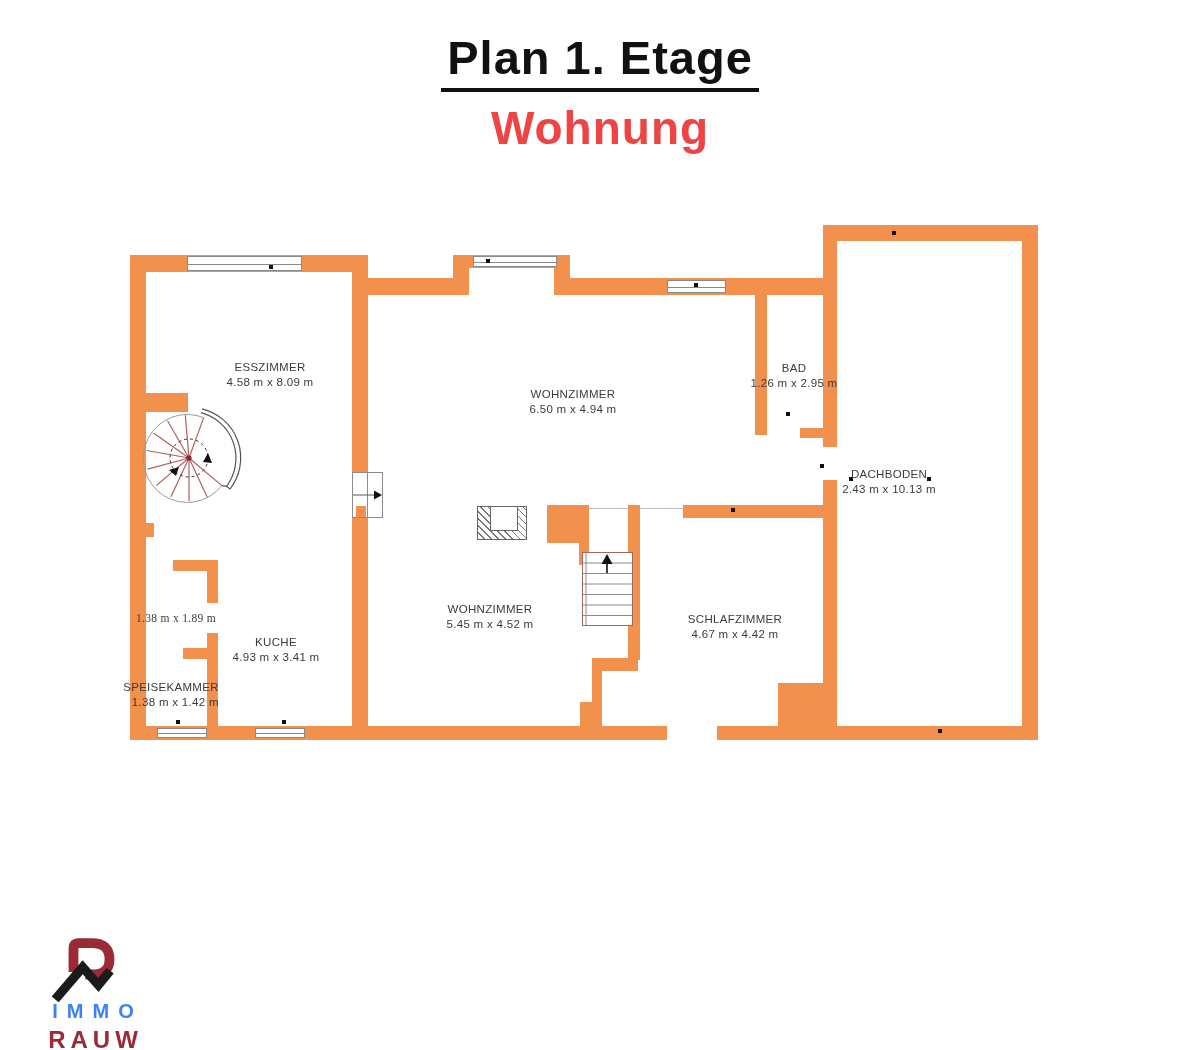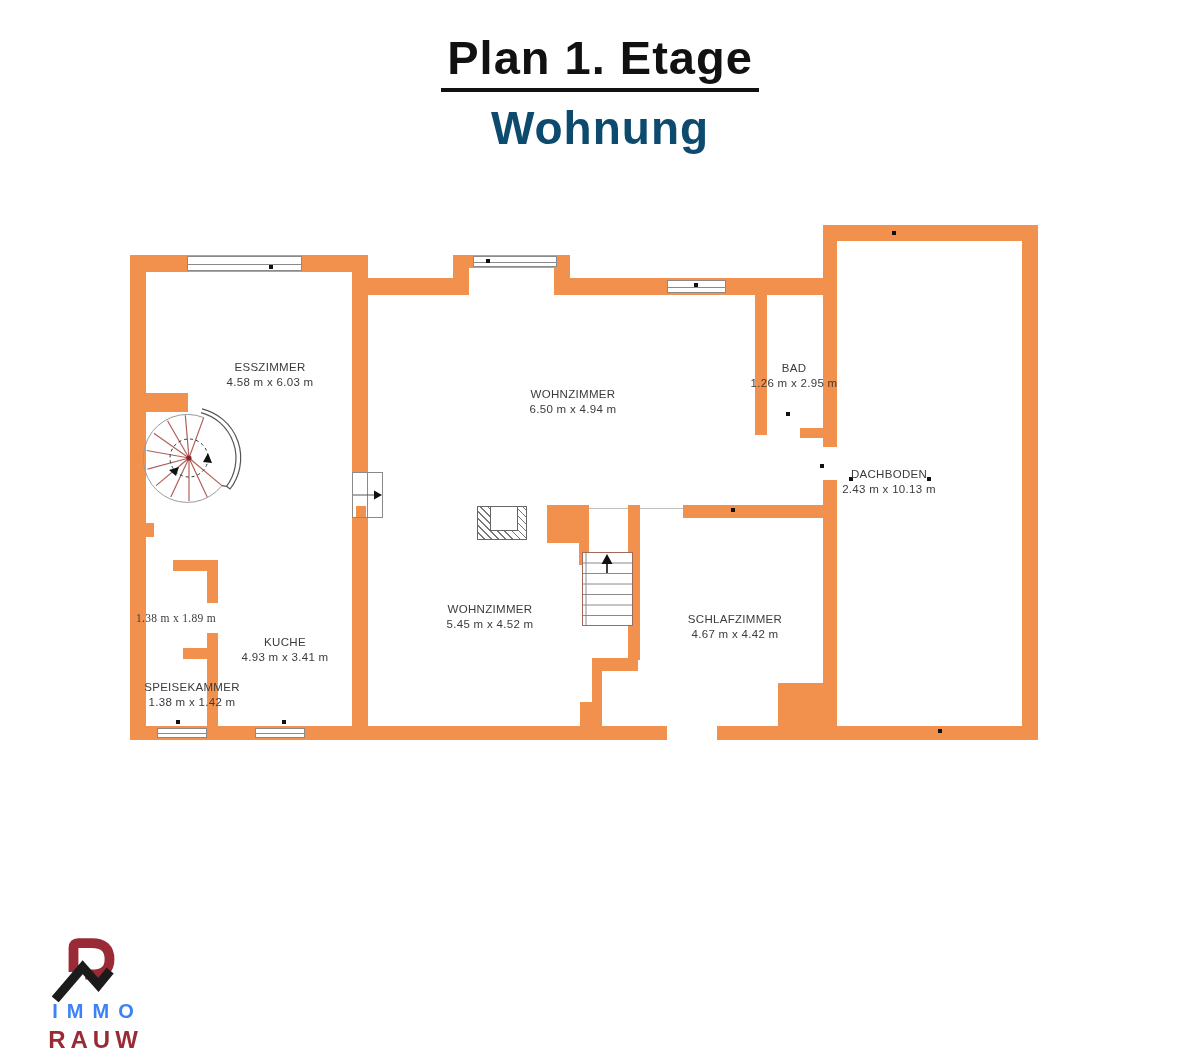--- a/index.html
+++ b/index.html
@@ -8,21 +8,21 @@
     --frame:#8a8a8a;
   }
   html,body{margin:0;padding:0;background:#fff;}
   #stage{
     position:relative;width:1200px;height:1050px;background:#fff;overflow:hidden;
     font-family:"Liberation Sans", sans-serif;
   }
   .title-wrap{position:absolute;left:0;top:30px;width:1200px;text-align:center;z-index:8;}
   .title-line1{display:inline-block;font-size:47px;font-weight:700;color:#111;
     border-bottom:4px solid #111;padding:0 6px 3px 6px;letter-spacing:1px;}
-  .title-line2{font-size:46px;font-weight:700;color:#0c4a6e;margin-top:9px;letter-spacing:1px;}
+  .title-line2{font-size:46px;font-weight:700;color:#ef4444;margin-top:9px;letter-spacing:1px;}
   .wall{position:absolute;background:var(--wall);z-index:2;}
   .opening-line{position:absolute;height:1px;background:#bfbfbf;z-index:1;}
   .win{position:absolute;background:#fff;border:1px solid var(--frame);box-sizing:border-box;z-index:3;}
   .win .mid{position:absolute;left:0;right:0;top:50%;height:1px;background:var(--frame);}
   .tick{position:absolute;width:4px;height:4px;background:#111;z-index:4;}
   .room-label{position:absolute;transform:translateX(-50%);text-align:center;
     font-size:11.5px;line-height:15px;color:var(--label);letter-spacing:.3px;
     white-space:nowrap;z-index:5;}
   .hatch{position:absolute;left:477px;top:506px;width:50px;height:34px;
     border:1px solid #666;box-sizing:border-box;z-index:3;
@@ -167,21 +167,21 @@
   <div class="tick" style="left:282px;top:720px;"></div>
   <div class="tick" style="left:731px;top:508px;"></div>
   <div class="tick" style="left:938px;top:729px;"></div>
   <div class="tick" style="left:820px;top:464px;"></div>
   <div class="tick" style="left:849px;top:477px;"></div>
   <div class="tick" style="left:927px;top:477px;"></div>
   <div class="tick" style="left:786px;top:412px;"></div>
 
   <div class="room-label" style="left:270px;top:360px;">
     <div>ESSZIMMER</div>
-    <div>4.58 m x 6.03 m</div>
+    <div>4.58 m x 8.09 m</div>
   </div>
   <div class="room-label" style="left:573px;top:387px;">
     <div>WOHNZIMMER</div>
     <div>6.50 m x 4.94 m</div>
   </div>
   <div class="room-label" style="left:794px;top:361px;">
     <div>BAD</div>
     <div>1.26 m x 2.95 m</div>
   </div>
   <div class="room-label" style="left:889px;top:467px;">
@@ -189,28 +189,28 @@
     <div>2.43 m x 10.13 m</div>
   </div>
   <div class="room-label" style="left:490px;top:602px;">
     <div>WOHNZIMMER</div>
     <div>5.45 m x 4.52 m</div>
   </div>
   <div class="room-label" style="left:735px;top:612px;">
     <div>SCHLAFZIMMER</div>
     <div>4.67 m x 4.42 m</div>
   </div>
-  <div class="room-label" style="left:285px;top:635px;">
+  <div class="room-label" style="left:276px;top:635px;">
     <div>KUCHE</div>
     <div>4.93 m x 3.41 m</div>
   </div>
   <div class="room-label" style="left:176px;top:611px;font-family:Liberation Serif, serif;">
     <div>1.38 m x 1.89 m</div>
   </div>
-  <div class="room-label" style="left:192px;top:680px;">
+  <div class="room-label" style="left:171px;top:680px;text-align:right;">
     <div>SPEISEKAMMER</div>
     <div>1.38 m x 1.42 m</div>
   </div>
 
   <svg class="logo-mark" width="70" height="72" viewBox="0 0 105 110">
     <path d="M38,64 V27 Q38,20 45,20 H66 Q93,20 93,45 Q93,68 66,68 H56" fill="none" stroke="#9A2A35" stroke-width="15"></path>
     <path d="M10,106 L52,57 L76,84 L94,62" fill="none" stroke="#1b1b1b" stroke-width="14"></path>
   </svg>
   <div class="logo-immo">IMMO</div>
   <div class="logo-rauw">RAUW</div>

